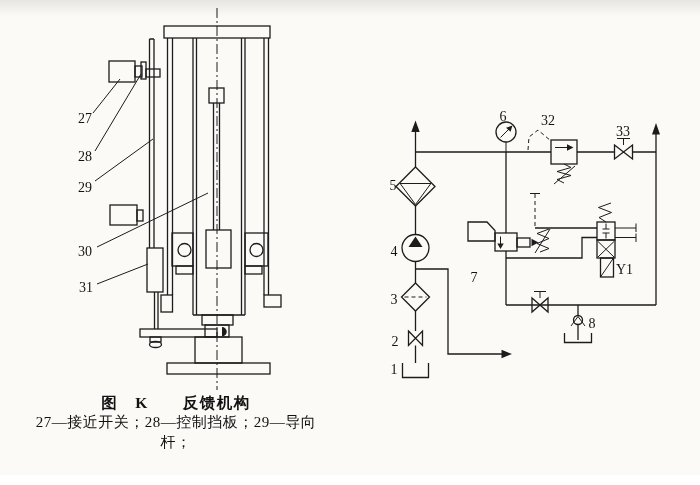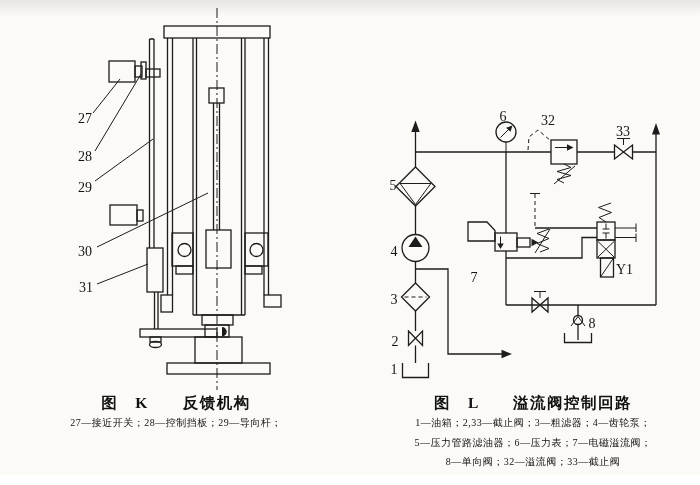--- a/index.html
+++ b/index.html
@@ -18,21 +18,21 @@
   .fig .ink{fill:#1c1c1c;stroke:none;}
   .lbl{
     font-family:"Liberation Serif","DejaVu Serif",serif;
     font-size:14px;fill:#141414;text-anchor:middle;stroke:none;
   }
   .lbl.start{text-anchor:start;}
   .cap{position:absolute;text-align:center;color:#121212;}
   .cap-k{left:30px;top:392px;width:292px;}
   .cap-l{left:366px;top:392px;width:334px;}
   .cap-title{font-size:15.5px;font-weight:bold;letter-spacing:1.5px;line-height:21px;}
-  .cap-line{font-size:10px;letter-spacing:0.5px;line-height:19.5px;}
+  .cap-line{font-size:15px;letter-spacing:0.5px;line-height:19.5px;}
 </style>
 </head>
 <body>
 
 <div class="page">
 
   <svg width="700" height="485" viewBox="0 0 700 485">
 
     <g class="fig">
 
@@ -212,20 +212,14 @@
       <text class="lbl" x="623" y="136">33</text>
       <text class="lbl start" x="616" y="274">Y1</text>
     </g>
   </svg>
 
   <div class="cap cap-k">
     <div class="cap-title">图　K　　反馈机构</div>
     <div class="cap-line">27—接近开关；28—控制挡板；29—导向杆；</div>
   </div>
 
-  <div class="cap cap-l">
-    <div class="cap-title">图　L　　溢流阀控制回路</div>
-    <div class="cap-line">1—油箱；2,33—截止阀；3—粗滤器；4—齿轮泵；</div>
-    <div class="cap-line">5—压力管路滤油器；6—压力表；7—电磁溢流阀；</div>
-    <div class="cap-line">8—单向阀；32—溢流阀；33—截止阀</div>
-  </div>
 
 </div>
 
 </body></html>

